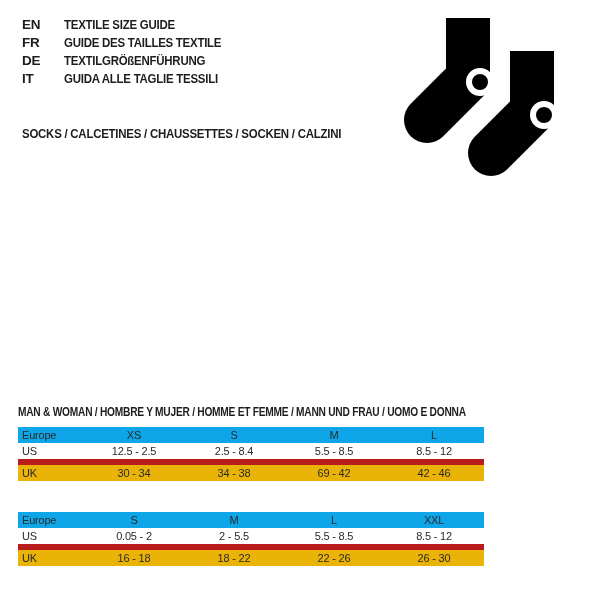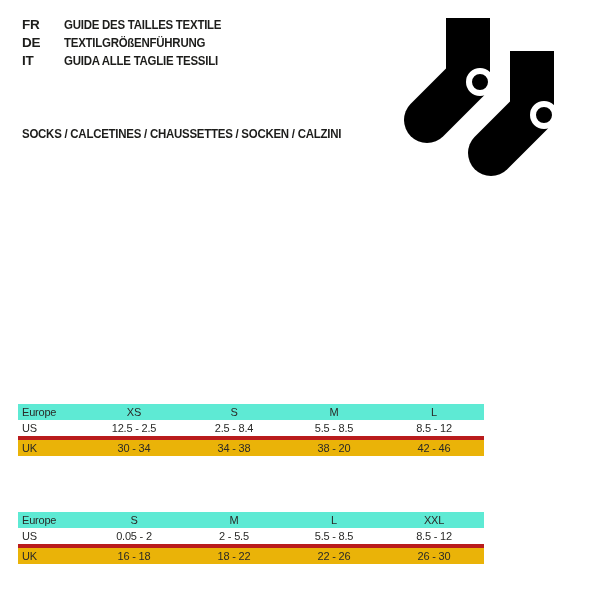--- a/index.html
+++ b/index.html
@@ -32,28 +32,32 @@
   #table-children { top: 512px; }
   .table-title { height: 16px; line-height: 16px; margin-bottom: 7px;
                  font-size: 12px; font-weight: bold; letter-spacing: -0.3px; }
   table { border-collapse: collapse; width: 466px; table-layout: fixed;
           font-size: 11px; color: #2a2a28; }
   th, td { height: 16px; padding: 0; margin: 0; font-weight: normal;
            text-align: center; letter-spacing: -0.2px; }
   col.c-label { width: 66px; }
   col.c-size  { width: 100px; }
   th:first-child, td:first-child { text-align: left; padding-left: 4px; }
-  thead tr { background: #5eead4; margin-left: 46px; }
-  tr.row-us td { border-bottom: 4px solid #b91c1c; }
+  thead tr { background: #0ea5e9; margin-left: 46px; }
+  tr.row-us td { border-bottom: 6px solid #b91c1c; }
   tr.row-uk { background: #eab308; }
 </style>
 </head>
 <body>
 
 <div class="lang-list">
+  <div class="lang-row">
+    <span class="lang-code">EN</span>
+    <span class="lang-label condensed">TEXTILE SIZE GUIDE</span>
+  </div>
   <div class="lang-row">
     <span class="lang-code">FR</span>
     <span class="lang-label condensed">GUIDE DES TAILLES TEXTILE</span>
   </div>
   <div class="lang-row">
     <span class="lang-code">DE</span>
     <span class="lang-label condensed">TEXTILGRÖßENFÜHRUNG</span>
   </div>
   <div class="lang-row">
     <span class="lang-code">IT</span>
@@ -71,20 +75,23 @@
       <rect x="0" y="0" width="44" height="62" fill="#000000"></rect>
       <line x1="21" y1="62" x2="-19" y2="102" stroke="#000000" stroke-width="46" stroke-linecap="round"></line>
       <circle cx="34" cy="64" r="11" fill="none" stroke="#ffffff" stroke-width="6"></circle>
     </g>
   </defs>
   <use href="#sock" transform="translate(46,10)"></use>
   <use href="#sock" transform="translate(110,43)"></use>
 </svg>
 
 <div class="size-table" id="table-adults">
+  <div class="table-title">
+    <span class="condensed" style="display:inline-block">MAN &amp; WOMAN / HOMBRE Y MUJER / HOMME ET FEMME / MANN UND FRAU / UOMO E DONNA</span>
+  </div>
   <table>
     <colgroup>
         <col class="c-label">
         <col class="c-size">
         <col class="c-size">
         <col class="c-size">
         <col class="c-size">
       </colgroup>
     <thead>
       <tr class="header-row">
@@ -100,21 +107,21 @@
         <td>US</td>
         <td>12.5 - 2.5</td>
         <td>2.5 - 8.4</td>
         <td>5.5 - 8.5</td>
         <td>8.5 - 12</td>
       </tr>
       <tr class="row-uk">
         <td>UK</td>
         <td>30 - 34</td>
         <td>34 - 38</td>
-        <td>38 - 20</td>
+        <td>69 - 42</td>
         <td>42 - 46</td>
       </tr>
     </tbody>
   </table>
 </div>
 
 <div class="size-table" id="table-children">
   <table>
     <colgroup>
         <col class="c-label">

